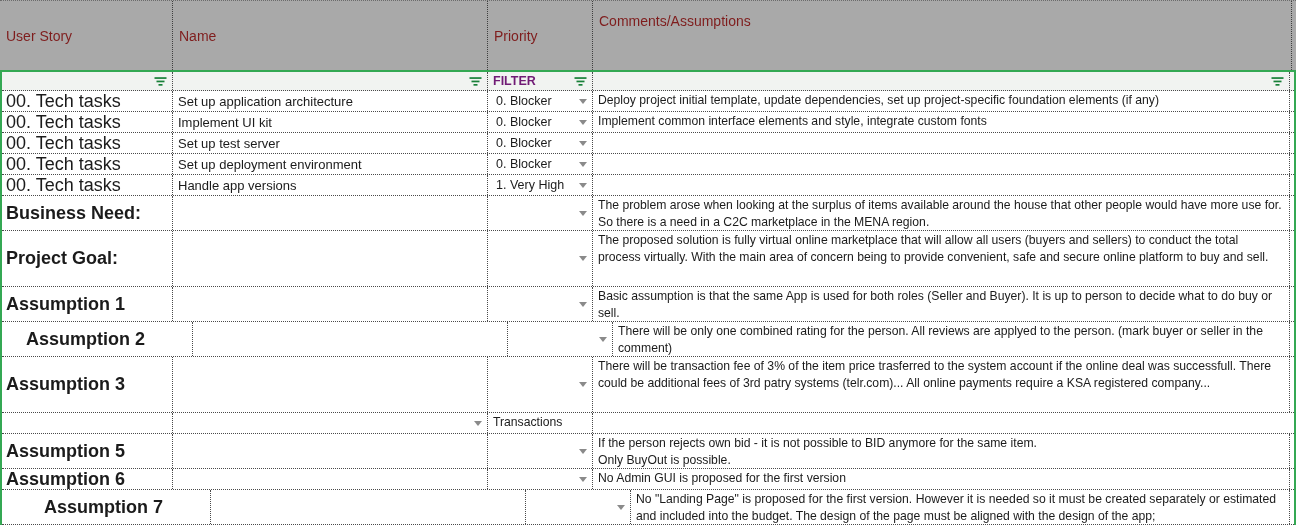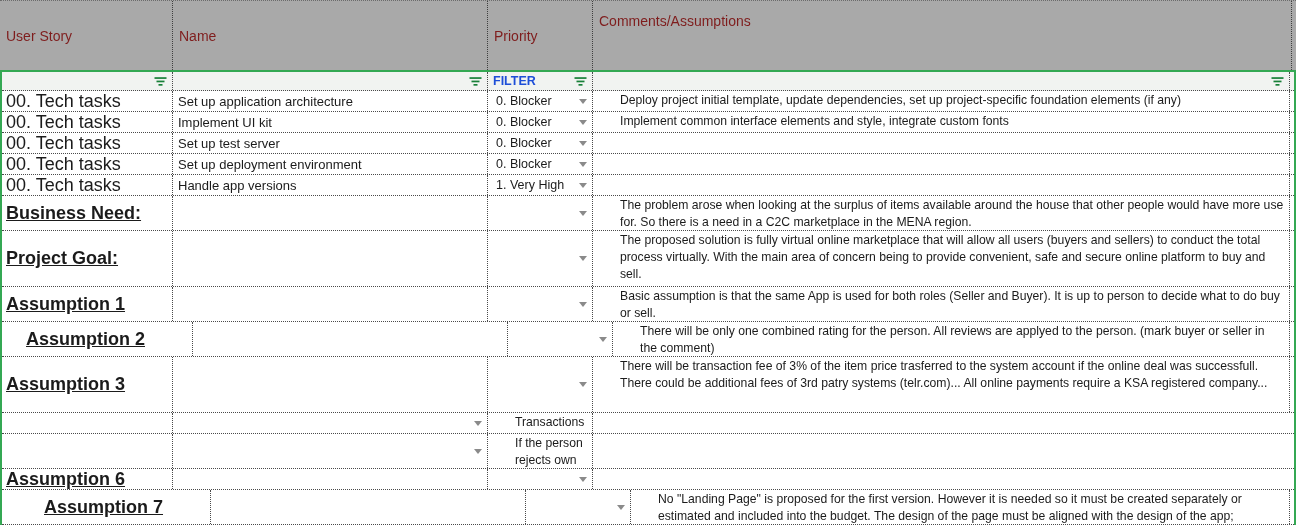--- a/index.html
+++ b/index.html
@@ -18,40 +18,40 @@
 
   
   .range { border-left: 2px solid #34a853; border-right: 2px solid #34a853;
     border-top: 2px solid #34a853; }
 
   .filter-row { display: grid; grid-template-columns: 171px 315px 105px 1fr 4px;
     height: 19px; background: #f1f3f1; border-bottom: 1px dotted #4a4a4a; }
   .fcell { border-right: 1px dotted #4a4a4a; display: flex; align-items: center;
     justify-content: flex-end; padding: 0 5px; overflow: hidden; }
   .fcell.spacer { border-right: none; padding: 0; }
-  .flabel { margin-right: auto; font-weight: bold; font-size: 12.5px; color: #1d4ed8; }
+  .flabel { margin-right: auto; font-weight: bold; font-size: 12.5px; color: #701a75; }
   .ficon { flex: 0 0 auto; display: block; }
   .ficon rect { fill: #188038; }
 
   
   .row { display: grid; grid-template-columns: 171px 315px 105px 1fr 4px;
     border-bottom: 1px dotted #4a4a4a; background: #ffffff; overflow: hidden; }
   .cell { border-right: 1px dotted #4a4a4a; overflow: hidden; }
   .cell.spacer { border-right: none; }
   .cell.name { padding: 0 4px; display: flex; align-items: center; font-size: 18px; }
-  .cell.name.bold { font-weight: bold; text-decoration: underline; }
+  .cell.name.bold { font-weight: bold; }
   .cell.story { padding: 0 5px; display: flex; align-items: center; font-size: 13px; }
   .cell.priority { padding: 0 5px 0 8px; display: flex; align-items: center;
     font-size: 12.5px; }
   .pval { white-space: nowrap; overflow: hidden; }
   .arrow { margin-left: auto; width: 0; height: 0; flex: 0 0 auto;
     border-left: 4px solid transparent; border-right: 4px solid transparent;
     border-top: 5px solid #8a8a8a; }
   .cell.comments { padding: 1px 5px 0 5px; font-size: 12.2px; line-height: 17px;
-    white-space: pre-line; color: #1b1b1b; margin-left: 22px; }
+    white-space: pre-line; color: #1b1b1b; }
 </style>
 </head>
 <body>
 
 <div class="sheet">
 
   <div class="header-row">
     <div class="hcell">User Story</div>
     <div class="hcell">Name</div>
     <div class="hcell">Priority</div>
@@ -198,36 +198,38 @@
         <div class="row" style="height: 21px;">
           <div class="cell story"></div>
           <div class="cell priority">
             <span class="pval"></span>
             <span class="arrow"></span>
           </div>
           <div class="cell comments">Transactions fees are charged only for repeated refunds for the same item from the same person</div>
           <div class="cell spacer"></div>
         </div>
         <div class="row" style="height: 35px;">
+          <div class="cell name bold">Assumption 5</div>
           <div class="cell story"></div>
           <div class="cell priority">
             <span class="pval"></span>
             <span class="arrow"></span>
           </div>
           <div class="cell comments">If the person rejects own bid - it is not possible to BID anymore for the same item.
 Only BuyOut is possible.</div>
           <div class="cell spacer"></div>
         </div>
         <div class="row" style="height: 21px;">
           <div class="cell name bold">Assumption 6</div>
           <div class="cell story"></div>
           <div class="cell priority">
             <span class="pval"></span>
             <span class="arrow"></span>
           </div>
+          <div class="cell comments">No Admin GUI is proposed for the first version</div>
           <div class="cell spacer"></div>
         </div>
         <div class="row" style="height: 35px; padding-left: 38px;">
           <div class="cell name bold">Assumption 7</div>
           <div class="cell story"></div>
           <div class="cell priority">
             <span class="pval"></span>
             <span class="arrow"></span>
           </div>
           <div class="cell comments">No "Landing Page" is proposed for the first version. However it is needed so it must be created separately or estimated and included into the budget. The design of the page must be aligned with the design of the app;</div>

